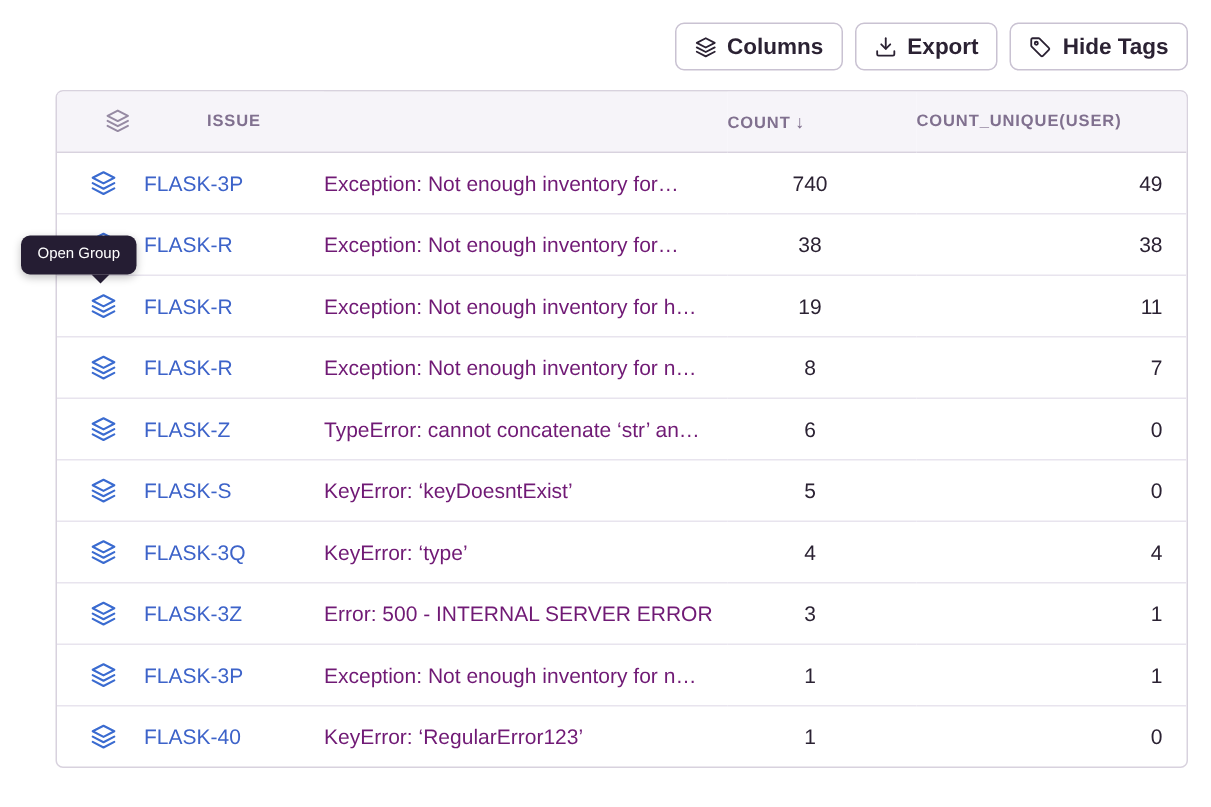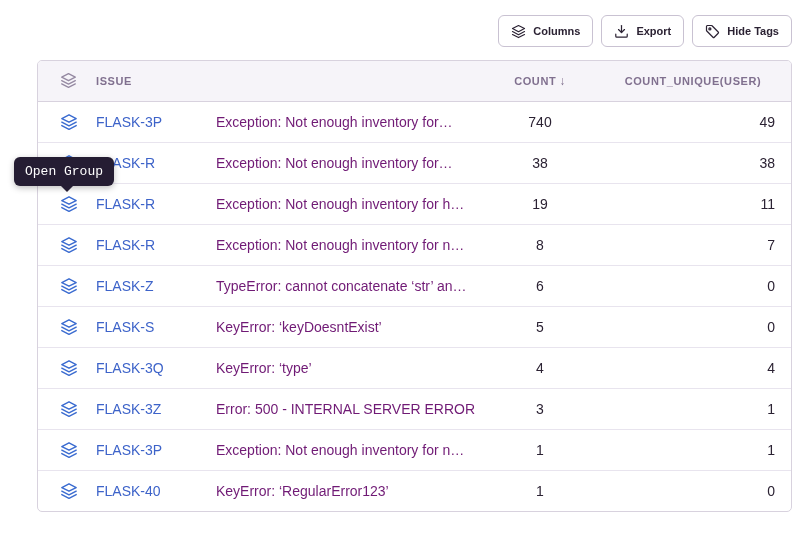--- a/index.html
+++ b/index.html
@@ -23,21 +23,21 @@
   .btn {
     display: inline-flex;
     align-items: center;
     gap: 7px;
     height: 32px;
     padding: 0 12px;
     background: #fff;
     border: 1px solid #c9c2d2;
     border-radius: 6px;
     font-family: "Liberation Sans", sans-serif;
-    font-size: 11px;
+    font-size: 15px;
     font-weight: 700;
     color: #2b2233;
     cursor: pointer;
   }
   .btn .icon { width: 15px; height: 15px; color: #2b2233; flex: none; }
 
   
   .table-wrap {
     position: absolute;
     left: 37px;
@@ -50,62 +50,61 @@
   }
   table { width: 100%; border-collapse: collapse; font-size: 14px; }
   thead th {
     background: #f6f4f9;
     height: 40px;
     font-size: 11px;
     font-weight: 700;
     letter-spacing: 0.6px;
     color: #80708f;
     text-transform: uppercase;
-    text-align: left;
+    text-align: center;
     border-bottom: 1px solid #d8d2de;
     white-space: nowrap;
   }
   tbody td {
     height: 41px;
     border-bottom: 1px solid #e8e4ee;
     white-space: nowrap;
   }
   tbody tr:last-child td { border-bottom: none; }
 
   .c-icon  { width: 58px; padding-left: 22px; }
   .c-issue { width: 120px; }
   .c-title { overflow: hidden; text-overflow: ellipsis; max-width: 271px; }
   .c-count { width: 126px; text-align: center; padding-right: 16px; }
   .c-unique{ width: 180px; text-align: right; padding-right: 16px; }
 
-  thead .c-count, thead .c-unique { text-align: center; }
+  thead .c-count, thead .c-unique { text-align: left; }
 
   .row-icon { display: inline-block; width: 18px; height: 18px; color: #3a6bd0; vertical-align: middle; cursor: pointer; }
   .head-icon { display: inline-block; width: 17px; height: 17px; color: #968aa3; vertical-align: middle; }
   .issue-link { color: #3d63c9; text-decoration: none; cursor: pointer; }
   .sort-arrow { color: #80708f; font-size: 12px; margin-left: 3px; }
   .title-text { color: #701a75; }
   .num { color: #2b2233; }
   th.sortable { cursor: pointer; }
 
   
   .tooltip {
     position: absolute;
     left: 14px;
     top: 157px;
     background: #251d33;
     color: #ffffff;
-    font-size: 13px;
+    font-size: 10px;
     line-height: 1;
     padding: 8px 11px;
     border-radius: 6px;
     box-shadow: 0 2px 6px rgba(0,0,0,0.25);
     z-index: 10;
     white-space: nowrap;
-    font-family: Liberation Mono, monospace;
   }
   .tooltip::after {
     content: "";
     position: absolute;
     left: 47px;
     top: 100%;
     border: 6px solid transparent;
     border-top-color: #251d33;
   }
 

